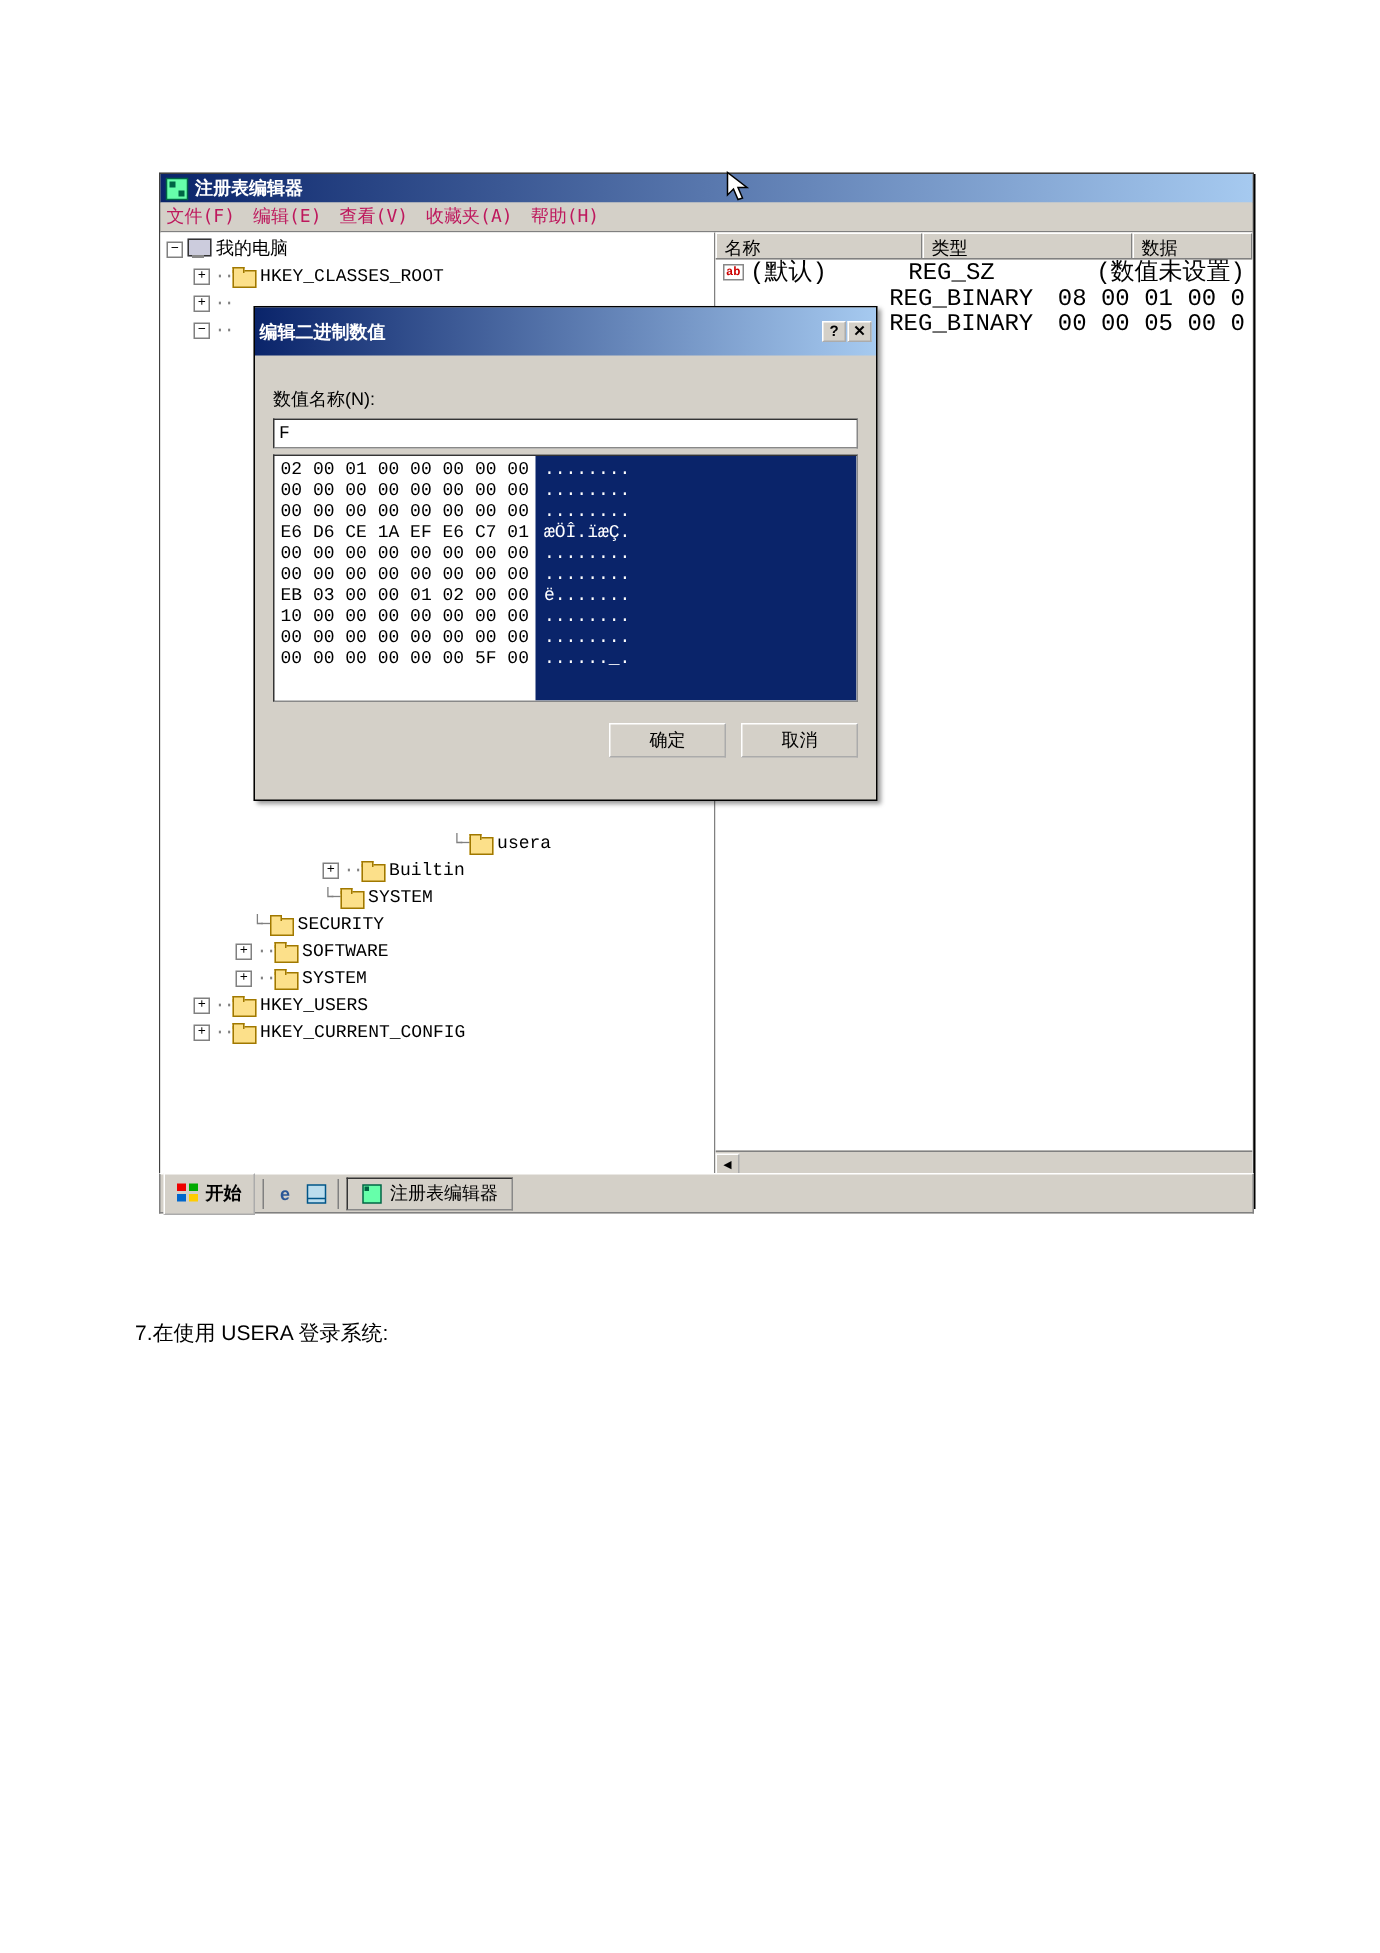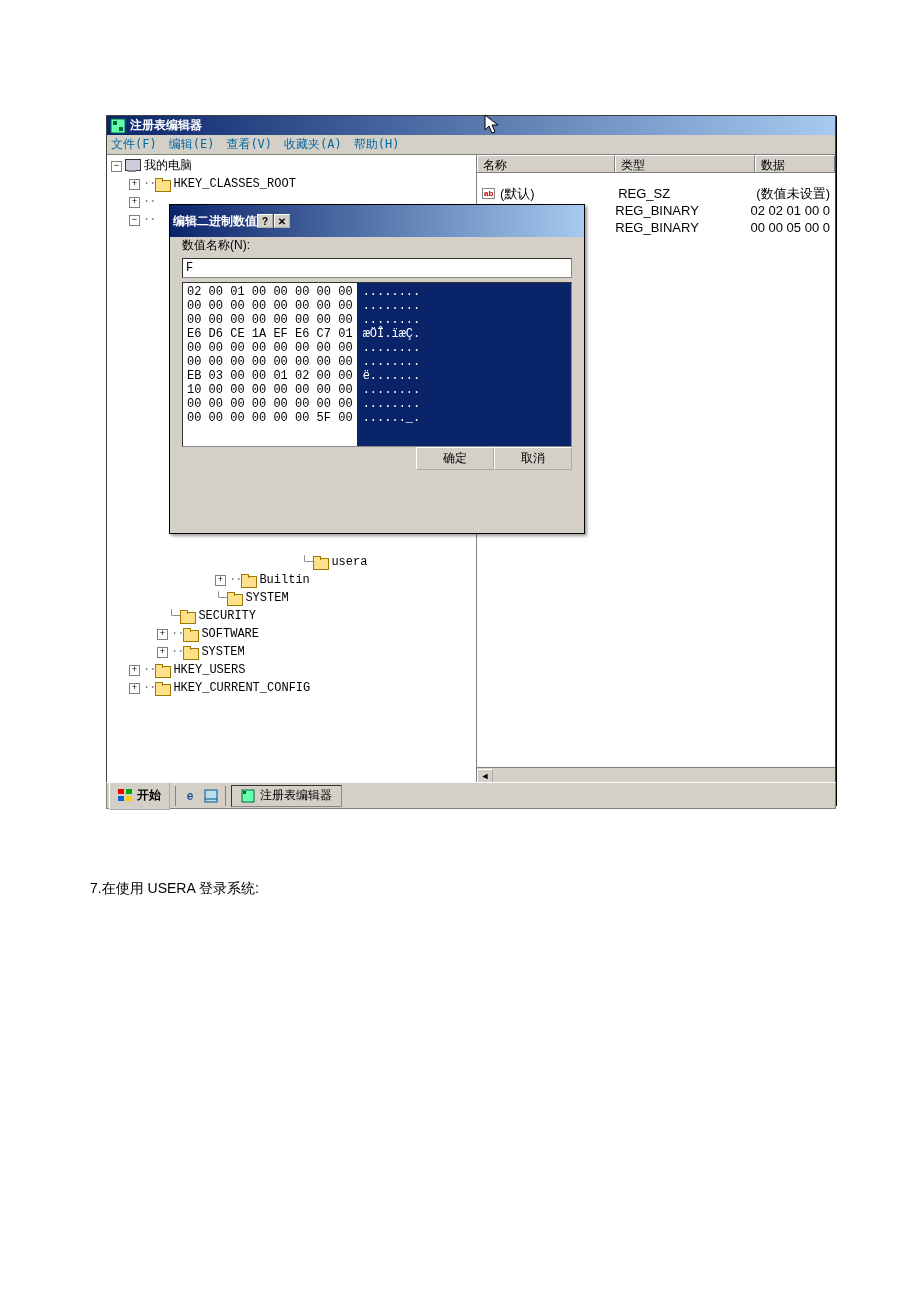--- a/index.html
+++ b/index.html
@@ -33,21 +33,21 @@
     font-weight: bold;
   }
   .titlebar-icon { width: 16px; height: 16px; margin-right: 4px; display:inline-block; }
   .menubar {
     background: #d4d0c8;
     height: 20px;
     display: flex;
     align-items: center;
     padding: 0 4px;
     font-family: "SimSun", monospace;
-    color: #0369a1;
+    color: #be185d;
     border-bottom: 1px solid #808080;
   }
   .menubar span { margin-right: 12px; }
   .client {
     display: flex;
     height: calc(100% - 19px - 20px - 20px);
     background: #fff;
   }
   .tree-pane {
     width: 370px;
@@ -116,21 +116,21 @@
     border-bottom:1px solid #808080;
     height:18px;
     font-family:"SimSun", sans-serif;
   }
   .list-header .col{
     border-right:1px solid #808080;
     border-top:1px solid #fff;
     border-left:1px solid #fff;
     padding:1px 5px;
   }
-  .list-body{ font-family:Liberation Sans, sans-serif; font-size:13px;margin-top:12px;}
+  .list-body{ font-family:Liberation Mono, monospace; font-size:16px;}
   .list-row{display:flex;height:17px;align-items:center;}
   .list-row .cell{padding:0 5px;white-space:nowrap;}
   .reg-icon{
     width:14px;height:12px;display:inline-block;margin-right:4px;
     position:relative;vertical-align:middle;
   }
   .reg-icon.sz::before{
     content:"ab";
     font-size:8px;font-weight:bold;color:#c00;
     position:absolute;left:0;top:0;
@@ -156,44 +156,44 @@
     position:absolute;
     left:62px; top:88px;
     width:416px; height:330px;
     background:#d4d0c8;
     border:1px solid #000;
     box-shadow:2px 2px 3px rgba(0,0,0,.4);
     z-index:10;
   }
   .dlg-title{
     background:linear-gradient(to right, #0a246a, #a6caf0);
-    color:#fff;height:19px;display:flex;align-items:center;justify-content:flex-start;
+    color:#fff;height:19px;display:flex;align-items:center;justify-content:space-between;
     padding:16px 3px;font-weight:bold;font-size:12px;
   }
   .dlg-titlebtns{display:flex;gap:1px;}
   .dlg-titlebtn{
     width:16px;height:14px;background:#d4d0c8;border:1px outset #fff;
     font-size:10px;font-weight:bold;display:flex;align-items:center;justify-content:center;color:#000;font-family:Arial;
   }
-  .dlg-body{padding:0 12px 8px 12px;font-family:"SimSun", sans-serif;}
+  .dlg-body{padding:21px 12px 8px 12px;font-family:"SimSun", sans-serif;}
   .dlg-label{margin-bottom:4px;}
   .dlg-input{
     width:100%;height:20px;border:1px inset #888;background:#fff;
     font-family:"Courier New", monospace;padding:1px 3px;font-size:12px;
   }
   .hex-box{
     width:100%;height:165px;border:1px inset #888;background:#fff;
     font-family:"Courier New", monospace;font-size:12px;
     display:flex;overflow:hidden;margin-top:4px;
   }
   .hex-offsets{padding:2px 6px 2px 4px;}
   .hex-bytes{padding:2px 4px;}
   .hex-ascii{flex:1;background:#0a246a;color:#fff;padding:2px 6px;}
   .hex-line{height:14px;white-space:pre;}
-  .dlg-buttons{display:flex;justify-content:flex-end;gap:0;}
+  .dlg-buttons{display:flex;justify-content:flex-end;gap:10px;margin-top:14px;}
   .dlg-btn{
     width:78px;height:23px;border:1px outset #fff;background:#d4d0c8;
     font-size:12px;font-family:"SimSun", sans-serif;
   }
 
   
   .taskbar{
     position:absolute;
     left:106px; top:782px;
     width:730px;height:27px;
@@ -352,21 +352,21 @@
       </div>
       <div class="list-body">
         <div class="list-row">
           <div class="cell" style="width:138px"><span class="reg-icon sz"></span><span>(默认)</span></div>
           <div class="cell" style="width:140px">REG_SZ</div>
           <div class="cell">(数值未设置)</div>
         </div>
         <div class="list-row">
           <div class="cell" style="width:138px"></div>
           <div class="cell" style="width:140px">REG_BINARY</div>
-          <div class="cell">02 02 01 00 0</div>
+          <div class="cell">08 00 01 00 0</div>
         </div>
         <div class="list-row">
           <div class="cell" style="width:138px"></div>
           <div class="cell" style="width:140px">REG_BINARY</div>
           <div class="cell">00 00 05 00 0</div>
         </div>
       </div>
       <div class="list-scroll">
         <div class="scroll-arrow">◄</div>
       </div>

